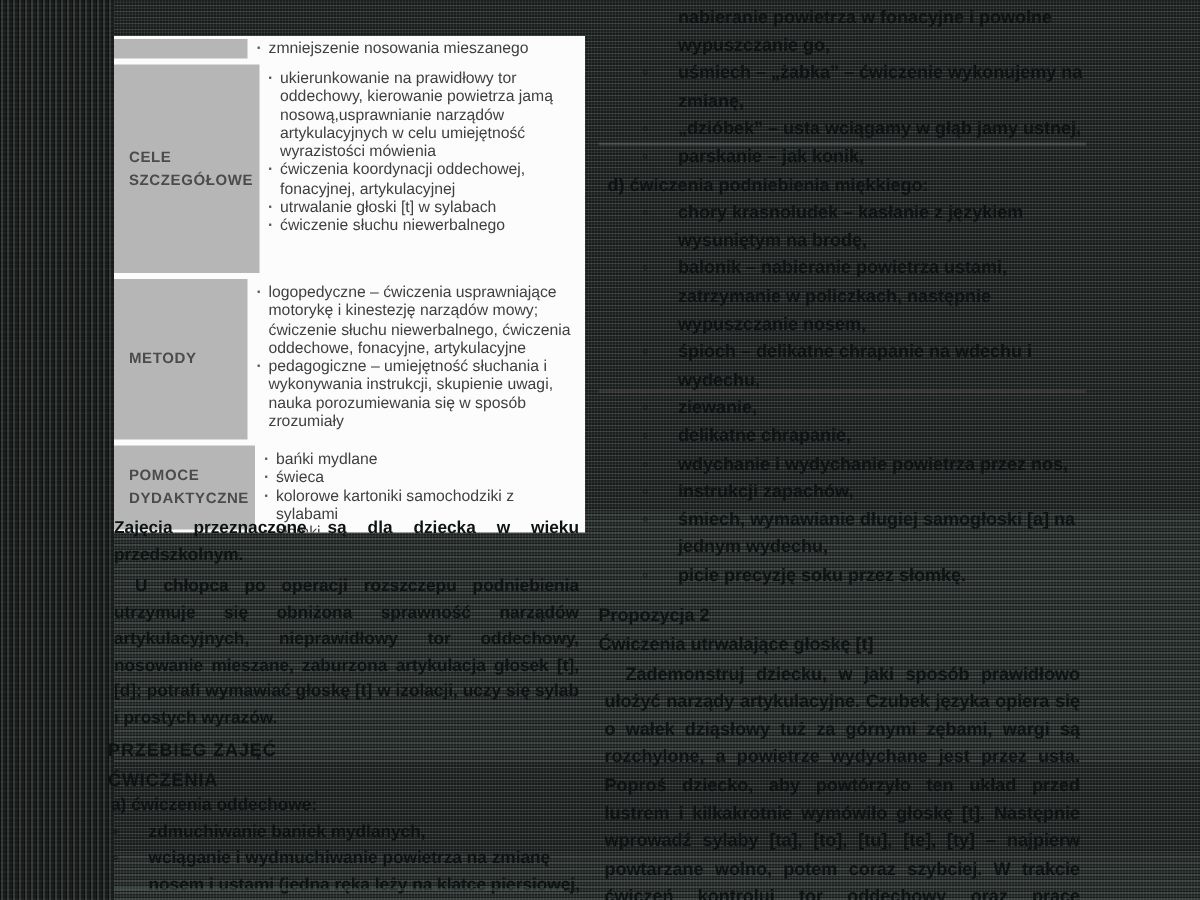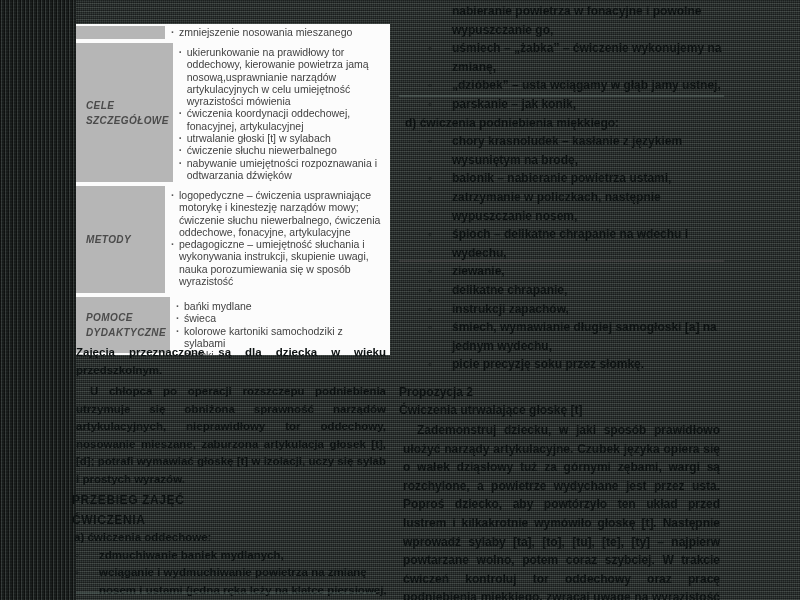--- a/index.html
+++ b/index.html
@@ -23,21 +23,21 @@
   .table{
     position:absolute; left:76px; top:0; width:314px; height:331px;
     background:#fcfcfc; box-sizing:border-box;margin-top:24px;
   }
   .trow{display:flex; align-items:stretch; overflow:hidden; box-sizing:border-box;}
   .r0{height:17px;} .r1{height:143px;} .r2{height:111px;} .r3{height:60px;}
   .tlabel{
     flex:0 0 89px; box-sizing:border-box; background:#b6b6b6;
     color:#4b4b4b; font-weight:bold; font-size:10px; letter-spacing:.4px; line-height:15px;
     padding:0 4px 0 10px; margin:2px 0;
-    display:flex; flex-direction:column; justify-content:center;font-style:italic;
+    display:flex; flex-direction:column; justify-content:center;
   }
   .tcontent{
     flex:1; margin:0; padding:5px 8px 2px 5px; list-style:none;
     font-size:10.5px; line-height:12.3px; color:#3f3f3f;
   }
   .r0 .tcontent{padding-top:2px;}
   .tcontent li{position:relative; padding-left:9px;}
   .tcontent li::before{content:"·"; position:absolute; left:1px; font-weight:bold; color:#555;}
   
   .dark{color:#0d1212; font-weight:600;}
@@ -78,28 +78,27 @@
           <li>zmniejszenie nosowania mieszanego</li>
         </ul>
     </div>
     <div class="trow r1">
       <div class="tlabel">CELE SZCZEGÓŁOWE</div>
       <ul class="tcontent">
           <li>ukierunkowanie na prawidłowy tor oddechowy, kierowanie powietrza jamą nosową,usprawnianie narządów artykulacyjnych w celu umiejętność wyrazistości mówienia</li>
           <li>ćwiczenia koordynacji oddechowej, fonacyjnej, artykulacyjnej</li>
           <li>utrwalanie głoski [t] w sylabach</li>
           <li>ćwiczenie słuchu niewerbalnego</li>
-          <li>nabywanie umiejętności rozpoznawania i odtwarzania dźwięków</li>
         </ul>
     </div>
     <div class="trow r2">
       <div class="tlabel">METODY</div>
       <ul class="tcontent">
           <li>logopedyczne – ćwiczenia usprawniające motorykę i kinestezję narządów mowy; ćwiczenie słuchu niewerbalnego, ćwiczenia oddechowe, fonacyjne, artykulacyjne</li>
-          <li>pedagogiczne – umiejętność słuchania i wykonywania instrukcji, skupienie uwagi, nauka porozumiewania się w sposób wyrazistość</li>
+          <li>pedagogiczne – umiejętność słuchania i wykonywania instrukcji, skupienie uwagi, nauka porozumiewania się w sposób zrozumiały</li>
         </ul>
     </div>
     <div class="trow r3">
       <div class="tlabel">POMOCE DYDAKTYCZNE</div>
       <ul class="tcontent">
           <li>bańki mydlane</li>
           <li>świeca</li>
           <li>kolorowe kartoniki samochodziki z sylabami</li>
           <li>słomki</li>
         </ul>
@@ -113,20 +112,21 @@
         <li>„dzióbek” – usta wciągamy w głąb jamy ustnej,</li>
         <li>parskanie – jak konik,</li>
       </ul>
     <div class="sec">d) ćwiczenia podniebienia miękkiego:</div>
     <ul class="dlist">
         <li>chory krasnoludek – kasłanie z językiem wysuniętym na brodę,</li>
         <li>balonik – nabieranie powietrza ustami, zatrzymanie w policzkach, następnie wypuszczanie nosem,</li>
         <li>śpioch – delikatne chrapanie na wdechu i wydechu,</li>
         <li>ziewanie,</li>
         <li>delikatne chrapanie,</li>
+        <li>wdychanie i wydychanie powietrza przez nos,</li>
         <li>instrukcji zapachów,</li>
         <li>śmiech, wymawianie długiej samogłoski [a] na jednym wydechu,</li>
         <li>picie precyzję soku przez słomkę.</li>
       </ul>
     <div class="h-bold">Propozycja 2</div>
     <div class="h-bold2">Ćwiczenia utrwalające głoskę [t]</div>
     <p class="para indent">Zademonstruj dziecku, w jaki sposób prawidłowo ułożyć narządy artykulacyjne. Czubek języka opiera się o wałek dziąsłowy tuż za górnymi zębami, wargi są rozchylone, a powietrze wydychane jest przez usta. Poproś dziecko, aby powtórzyło ten układ przed lustrem i kilkakrotnie wymówiło głoskę [t]. Następnie wprowadź sylaby [ta], [to], [tu], [te], [ty] – najpierw powtarzane wolno, potem coraz szybciej. W trakcie ćwiczeń kontroluj tor oddechowy oraz pracę podniebienia miękkiego, zwracaj uwagę na wyrazistość i precyzję ruchów narządów mowy. Za każdą prawidłowo wymówioną sylabę dziecko otrzymuje kolorowy kartonik z samochodzikiem, z którego układa drogę dla autka.</p>
   </div>
 
   <div class="leftcol dark">

